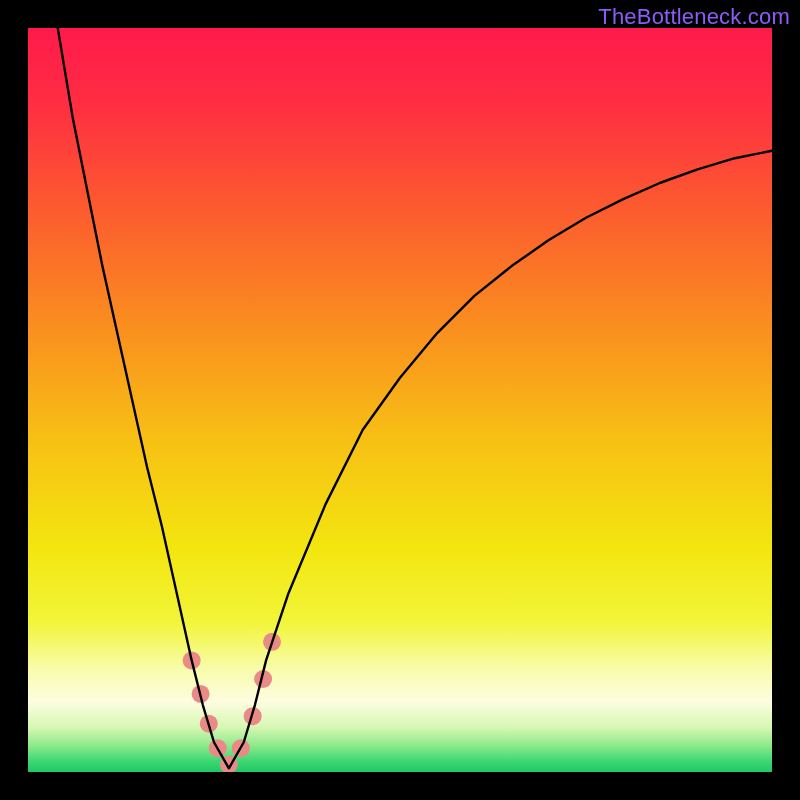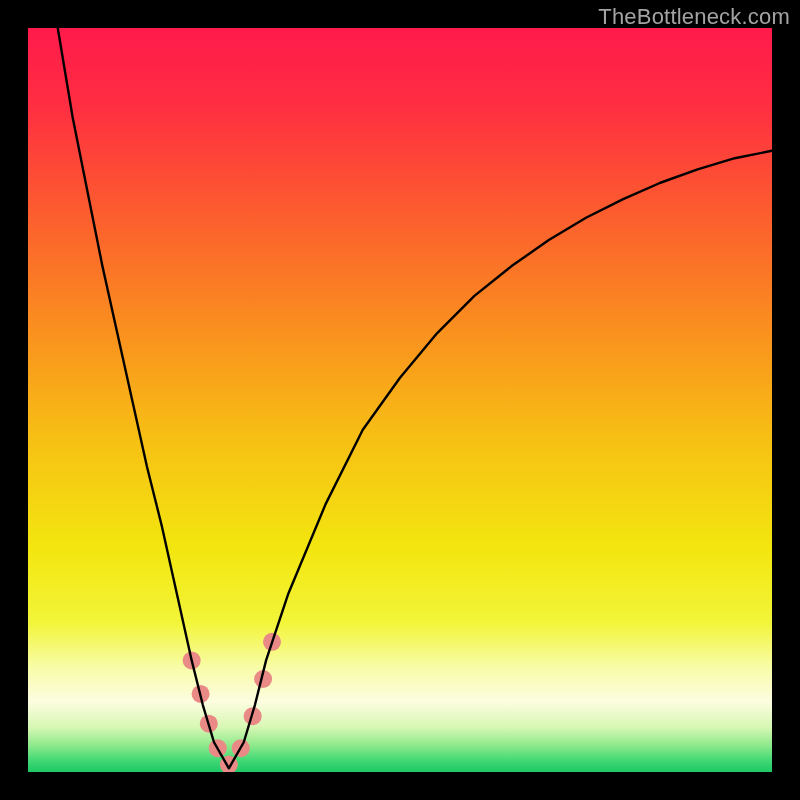--- a/index.html
+++ b/index.html
@@ -28,21 +28,21 @@
   }
   .plot-area svg {
     display: block;
     width: 744px;
     height: 744px;
   }
   .watermark {
     position: absolute;
     top: 4px;
     right: 10px;
-    color: #a3a3a3;
+    color: #8b5cf6;
     font-size: 22px;
     font-weight: 500;
     letter-spacing: 0.2px;
     user-select: none;
   }
 </style>
 </head>
 <body>
 
 <div class="frame">

